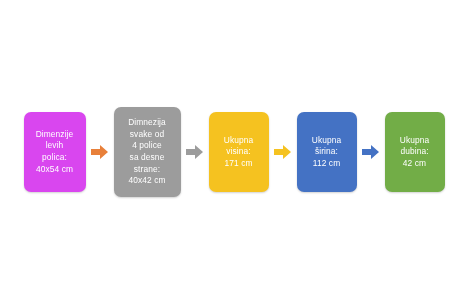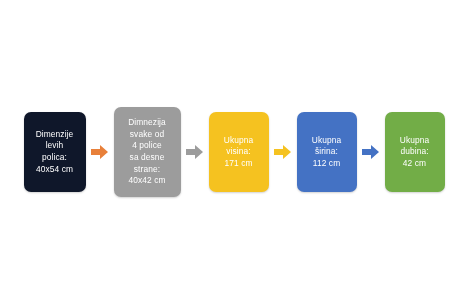--- a/index.html
+++ b/index.html
@@ -42,21 +42,21 @@
     font-size: 8.4px;
     line-height: 11.6px;
     padding: 6px 3px;
     letter-spacing: 0.1px;
     box-shadow: 0 1px 2px rgba(0,0,0,0.18);
   }
   .node-label {
     white-space: pre-line;
     display: block;
   }
-  .node.n1 { width: 62px; height: 80px; background: #0f172a; }
+  .node.n1 { width: 62px; height: 80px; background: #d946ef; }
   .node.n2 { width: 67px; height: 90px; background: #9C9C9C; }
   .node.n3 { width: 60px; height: 80px; background: #F5C220; }
   .node.n4 { width: 60px; height: 80px; background: #4472C4; }
   .node.n5 { width: 60px; height: 80px; background: #72AD47; }
 
   .arrow {
     width: 28px;
     height: 80px;
     display: flex;
     align-items: center;

